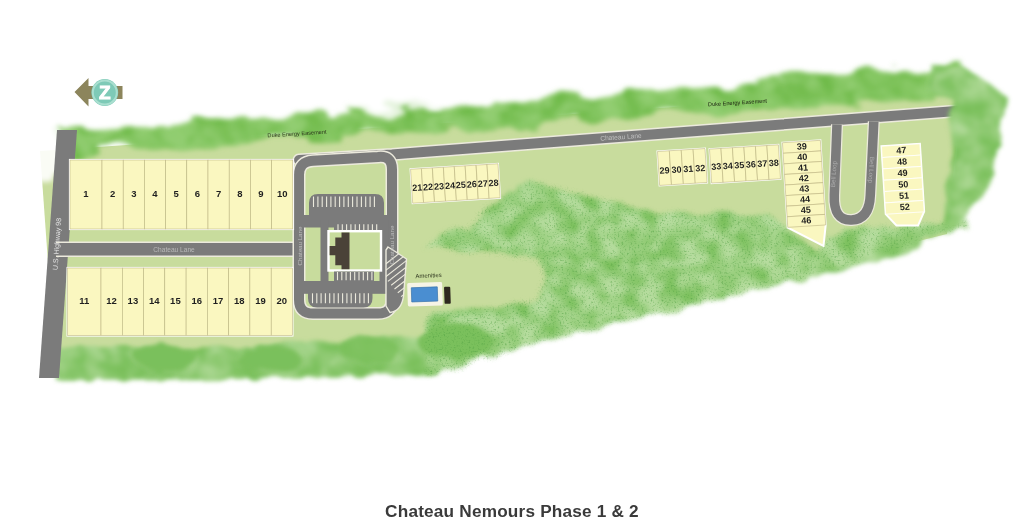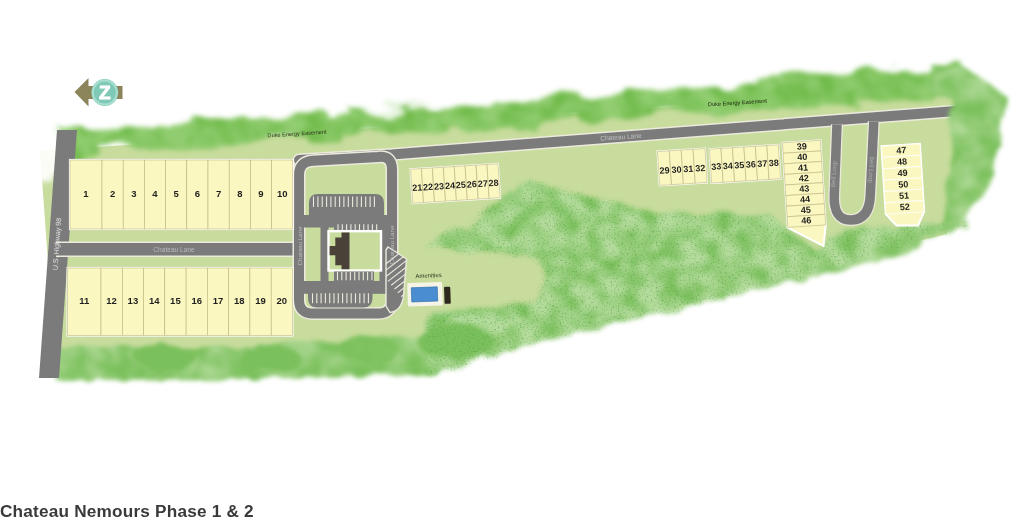--- a/index.html
+++ b/index.html
@@ -1,19 +1,19 @@
 <!DOCTYPE html>
 <html><head>
 <meta charset="utf-8">
 <style>
 html,body{margin:0;padding:0;background:#ffffff;width:1024px;height:529px;overflow:hidden;}
 body{font-family:"Liberation Sans",sans-serif;}
 #wrap{position:relative;width:1024px;height:529px;}
 svg text{font-family:"Liberation Sans",sans-serif;}
-#title{position:absolute;left:0;top:501px;width:1024px;text-align:left;
+#title{position:absolute;left:0;top:501px;width:1024px;text-align:center;
  font-size:17.2px;font-weight:bold;color:#3a3a3a;letter-spacing:0.2px;}
 </style>
 </head>
 <body>
 <div id="wrap">
 <svg width="1024" height="529" viewBox="0 0 1024 529">
 <defs>
 <filter id="fuzz" x="-15%" y="-15%" width="130%" height="130%">
  <feTurbulence type="fractalNoise" baseFrequency="0.035 0.045" numOctaves="3" seed="11" result="n"></feTurbulence>
  <feDisplacementMap in="SourceGraphic" in2="n" scale="13"></feDisplacementMap>

